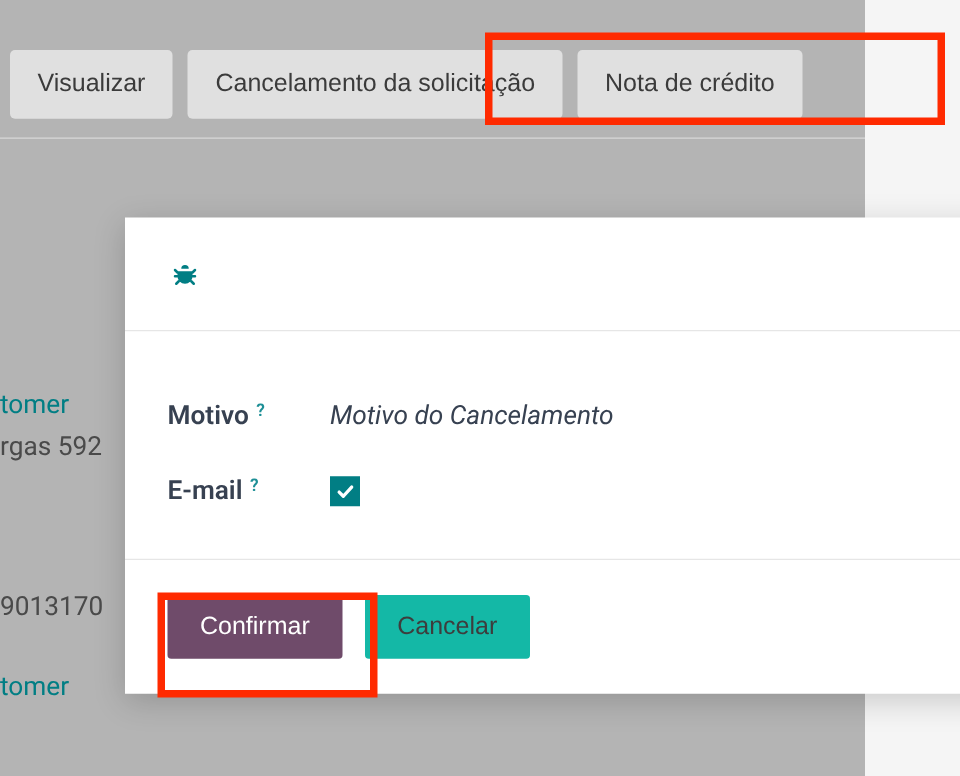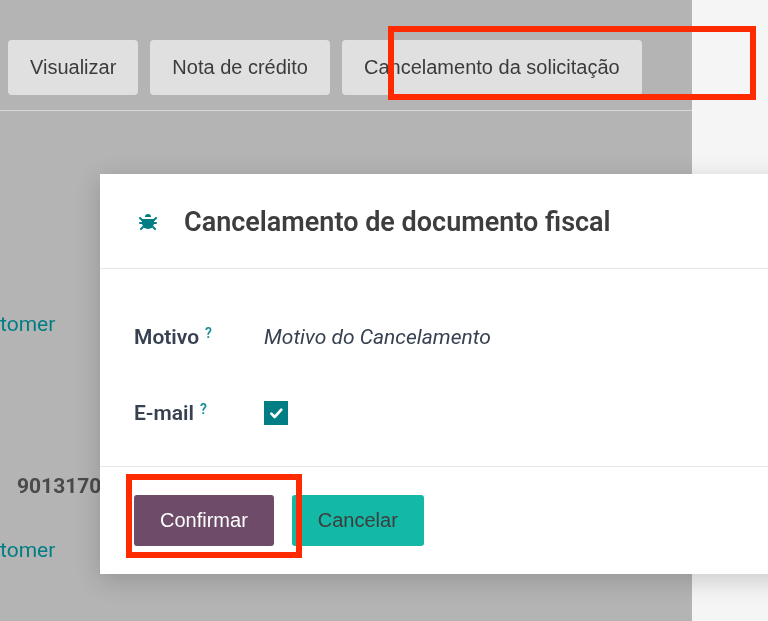--- a/index.html
+++ b/index.html
@@ -81,21 +81,21 @@
       font-size: 27px;
       font-weight: 600;
       color: #3d3d3d;
     }
     .modal-body {
       padding: 56px 34px 40px 34px;
     }
     .form-row {
       display: flex;
       align-items: flex-start;
-      margin-bottom: 52px;
+      margin-bottom: 36px;
     }
     .form-label {
       width: 130px;
       font-size: 21px;
       font-weight: 600;
       color: #374151;
       display: flex;
       align-items: baseline;
       gap: 6px;
     }
@@ -147,39 +147,39 @@
   </style>
 </head>
 <body>
 
 <div class="page-wrap">
 
   <div class="overlay"></div>
 
   <div class="toolbar">
     <button class="toolbar-btn">Visualizar</button>
+    <button class="toolbar-btn">Cancelamento da solicitação</button>
     <button class="toolbar-btn">Nota de crédito</button>
-    <button class="toolbar-btn">Cancelamento da solicitação</button>
   </div>
   <div class="toolbar-sep"></div>
 
   <span class="bg-text" style="top:312px; left:0;">tomer</span>
-  <span class="bg-text dark" style="top:474px; left:17px;font-weight:bold;">9013170</span>
+  <span class="bg-text dark" style="top:346px; left:0;">rgas 592</span>
+  <span class="bg-text dark" style="top:474px; left:0;">9013170</span>
   <span class="bg-text" style="top:538px; left:0;">tomer</span>
 
   <div class="modal">
     <div class="modal-header">
       <span class="icon-holder">
         <svg viewBox="0 0 24 24" width="24" height="24" fill="#017e84" aria-hidden="true">
           <path d="M12 4a3 3 0 0 0-3 3h6a3 3 0 0 0-3-3z"></path>
           <path d="M17 9H7a1 1 0 0 0-1 1v3a6 6 0 0 0 12 0v-3a1 1 0 0 0-1-1z"></path>
           <path d="M4 8l2 2M20 8l-2 2M4 13h2M20 13h-2M5 19l2-2M19 19l-2-2" stroke="#017e84" stroke-width="2" stroke-linecap="round" fill="none"></path>
         </svg>
       </span>
-      <h2 class="modal-title">Cancelamento de documento fiscal</h2>
     </div>
 
     <div class="modal-body">
       <div class="form-row">
         <div class="form-label">
           <span>Motivo</span>
           <span class="help-mark">?</span>
         </div>
         <div class="form-value">Motivo do Cancelamento</div>
       </div>

